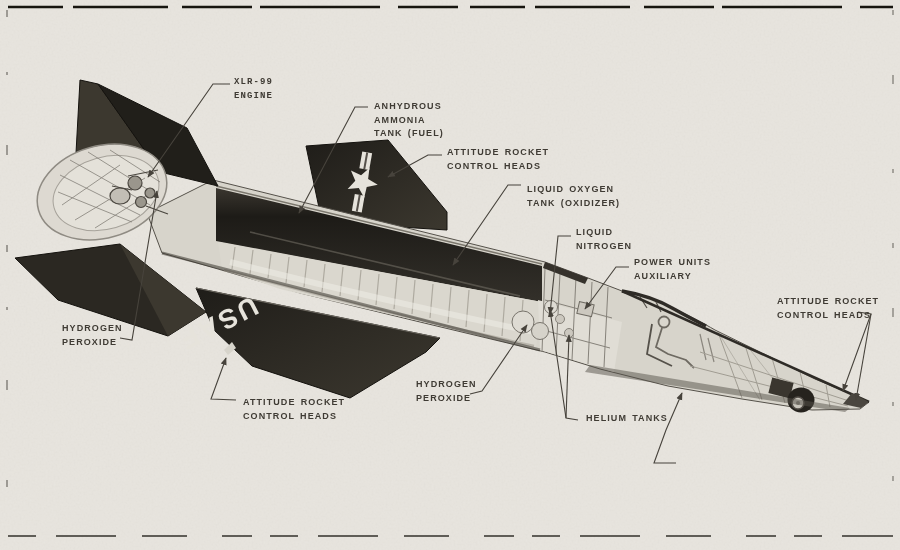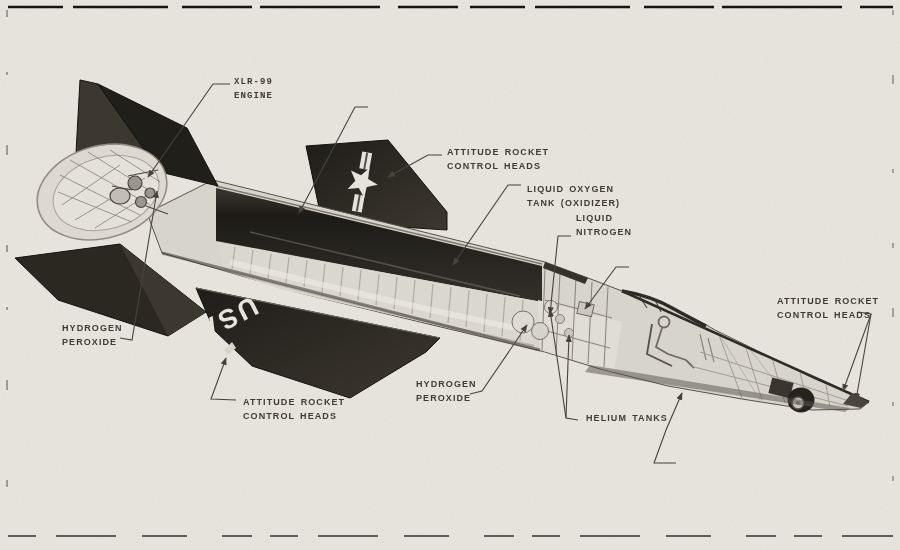--- a/index.html
+++ b/index.html
@@ -182,26 +182,31 @@
     <path d="M 236,400 L 211,399 L 226,358" marker-end="url(#ah)"></path>
     <path d="M 470,394 L 482,391 L 527,325" marker-end="url(#ah)"></path>
     <path d="M 578,420 L 566,418 L 550,310" marker-end="url(#ah)"></path>
     <path d="M 566,418 L 569,335" marker-end="url(#ah)"></path>
     <path d="M 676,463 L 654,463 L 666,430 L 682,393" marker-end="url(#ah)"></path>
   </g>
 </svg>
 
 <div class="lbl" style="left:234px;top:76px;font-family:Liberation Mono, monospace;">XLR-99
 ENGINE</div>
+<div class="lbl" style="left:374px;top:100px;">ANHYDROUS
+AMMONIA
+TANK (FUEL)</div>
 <div class="lbl" style="left:447px;top:146px;">ATTITUDE ROCKET
 CONTROL HEADS</div>
 <div class="lbl" style="left:527px;top:183px;">LIQUID OXYGEN
 TANK (OXIDIZER)</div>
-<div class="lbl" style="left:576px;top:212px;">LIQUID
+<div class="lbl" style="left:576px;top:226px;">LIQUID
 NITROGEN</div>
+<div class="lbl" style="left:634px;top:256px;">POWER UNITS
+AUXILIARY</div>
 <div class="lbl" style="left:777px;top:295px;">ATTITUDE ROCKET
 CONTROL HEADS</div>
 <div class="lbl" style="left:62px;top:322px;">HYDROGEN
 PEROXIDE</div>
 <div class="lbl" style="left:243px;top:396px;">ATTITUDE ROCKET
 CONTROL HEADS</div>
 <div class="lbl" style="left:416px;top:378px;">HYDROGEN
 PEROXIDE</div>
 <div class="lbl" style="left:586px;top:412px;">HELIUM TANKS</div>
 

